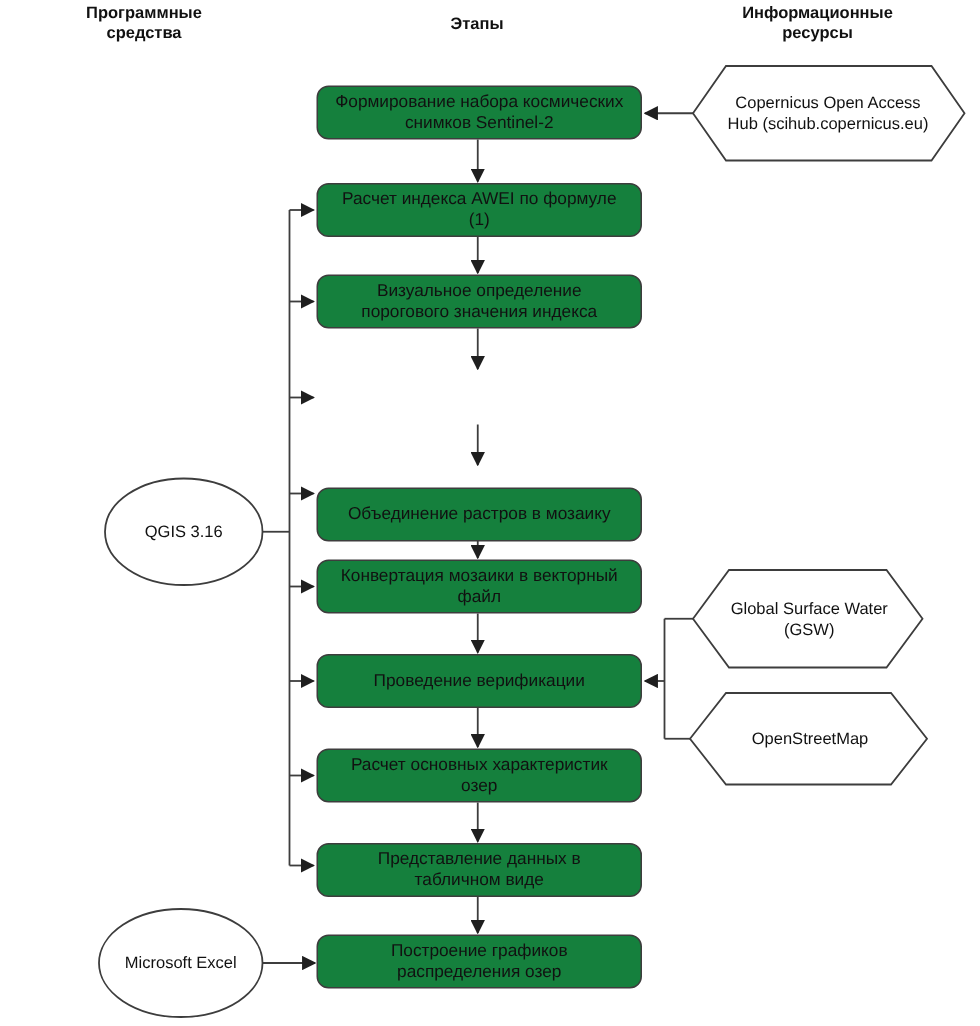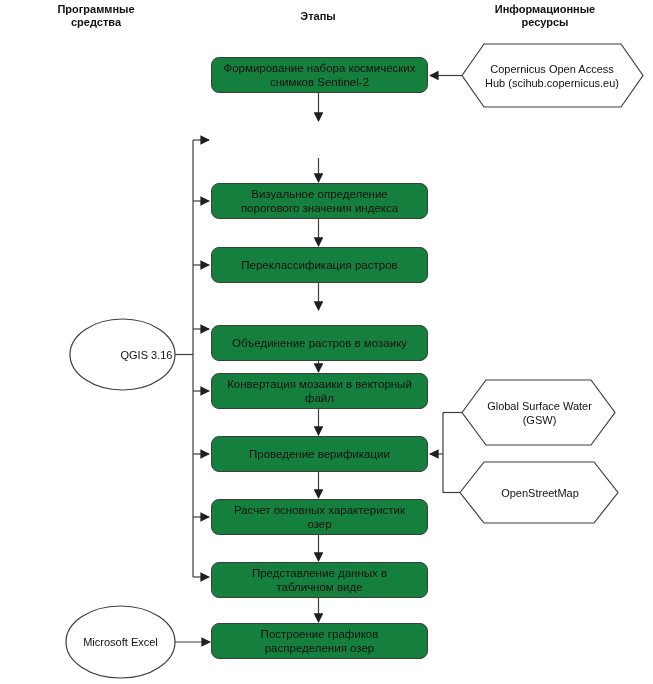--- a/index.html
+++ b/index.html
@@ -122,35 +122,36 @@
   </svg>
 
   <div class="col-header" style="left:26px; top:3px; width:140px;">Программные
 средства</div>
   <div class="col-header" style="left:248px; top:10px; width:140px;">Этапы</div>
   <div class="col-header" style="left:475px; top:3px; width:140px;">Информационные
 ресурсы</div>
 
   <div class="stage-box" style="top:57px;">Формирование набора космических
 снимков Sentinel-2</div>
+  <div class="stage-box" style="top:122px;">Расчет индекса AWEI по формуле
+(1)</div>
   <div class="stage-box" style="top:183px;">Визуальное определение
 порогового значения индекса</div>
-  <div class="stage-box" style="top:247px;">Переклассификация растров</div>
   <div class="stage-box" style="top:325px;">Объединение растров в мозаику</div>
   <div class="stage-box" style="top:373px;">Конвертация мозаики в векторный
 файл</div>
   <div class="stage-box" style="top:436px;">Проведение верификации</div>
   <div class="stage-box" style="top:499px;">Расчет основных характеристик
 озер</div>
   <div class="stage-box" style="top:623px;">Построение графиков
 распределения озер</div>
   <div class="stage-box" style="top:562px;">Представление данных в
 табличном виде</div>
 
-  <div class="node-label" style="left:70px; top:340px; width:105px; height:29px;padding-left:24px;">QGIS 3.16</div>
+  <div class="node-label" style="left:70px; top:340px; width:105px; height:29px;">QGIS 3.16</div>
   <div class="node-label" style="left:66px; top:628px; width:109px; height:28px;">Microsoft Excel</div>
 
   <div class="node-label" style="left:466px; top:61px; width:172px; height:29px;">Copernicus Open Access
 Hub (scihub.copernicus.eu)</div>
   <div class="node-label" style="left:477px; top:398px; width:125px; height:29px;">Global Surface Water
 (GSW)</div>
   <div class="node-label" style="left:470px; top:485px; width:140px; height:15px;">OpenStreetMap</div>
 
 </div>
 

